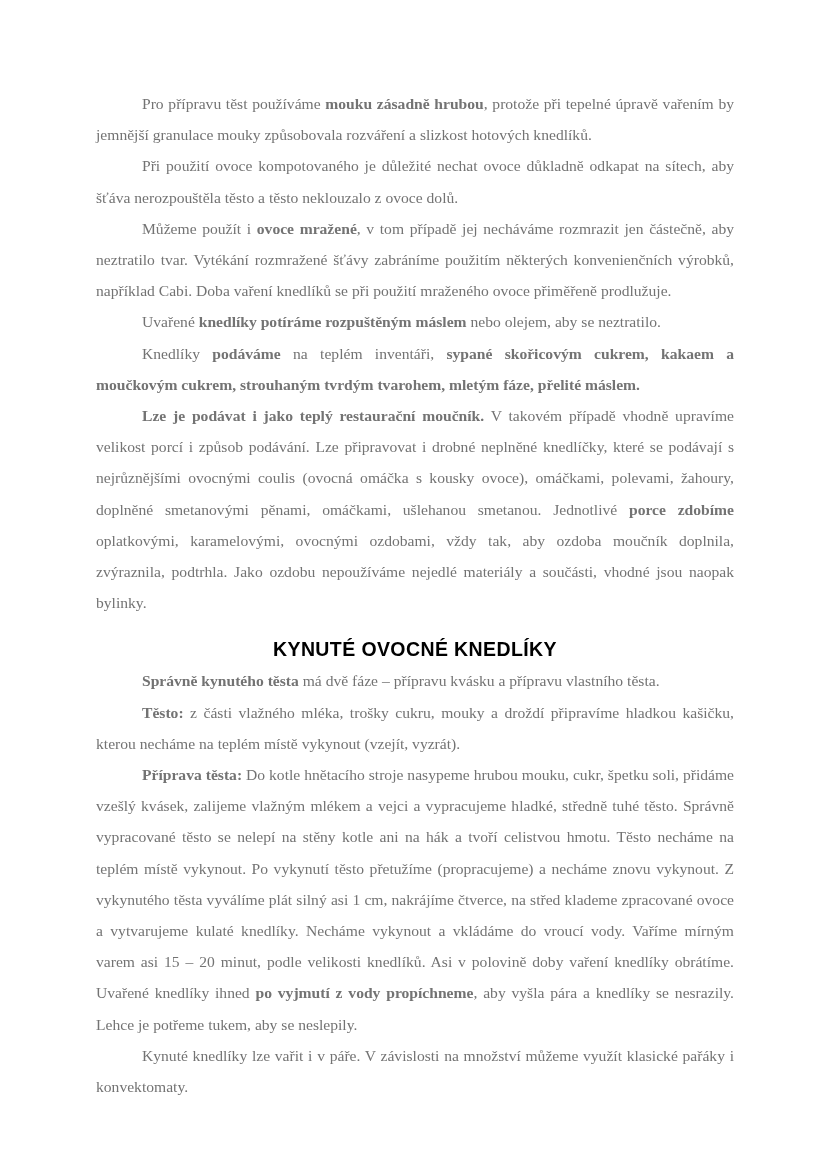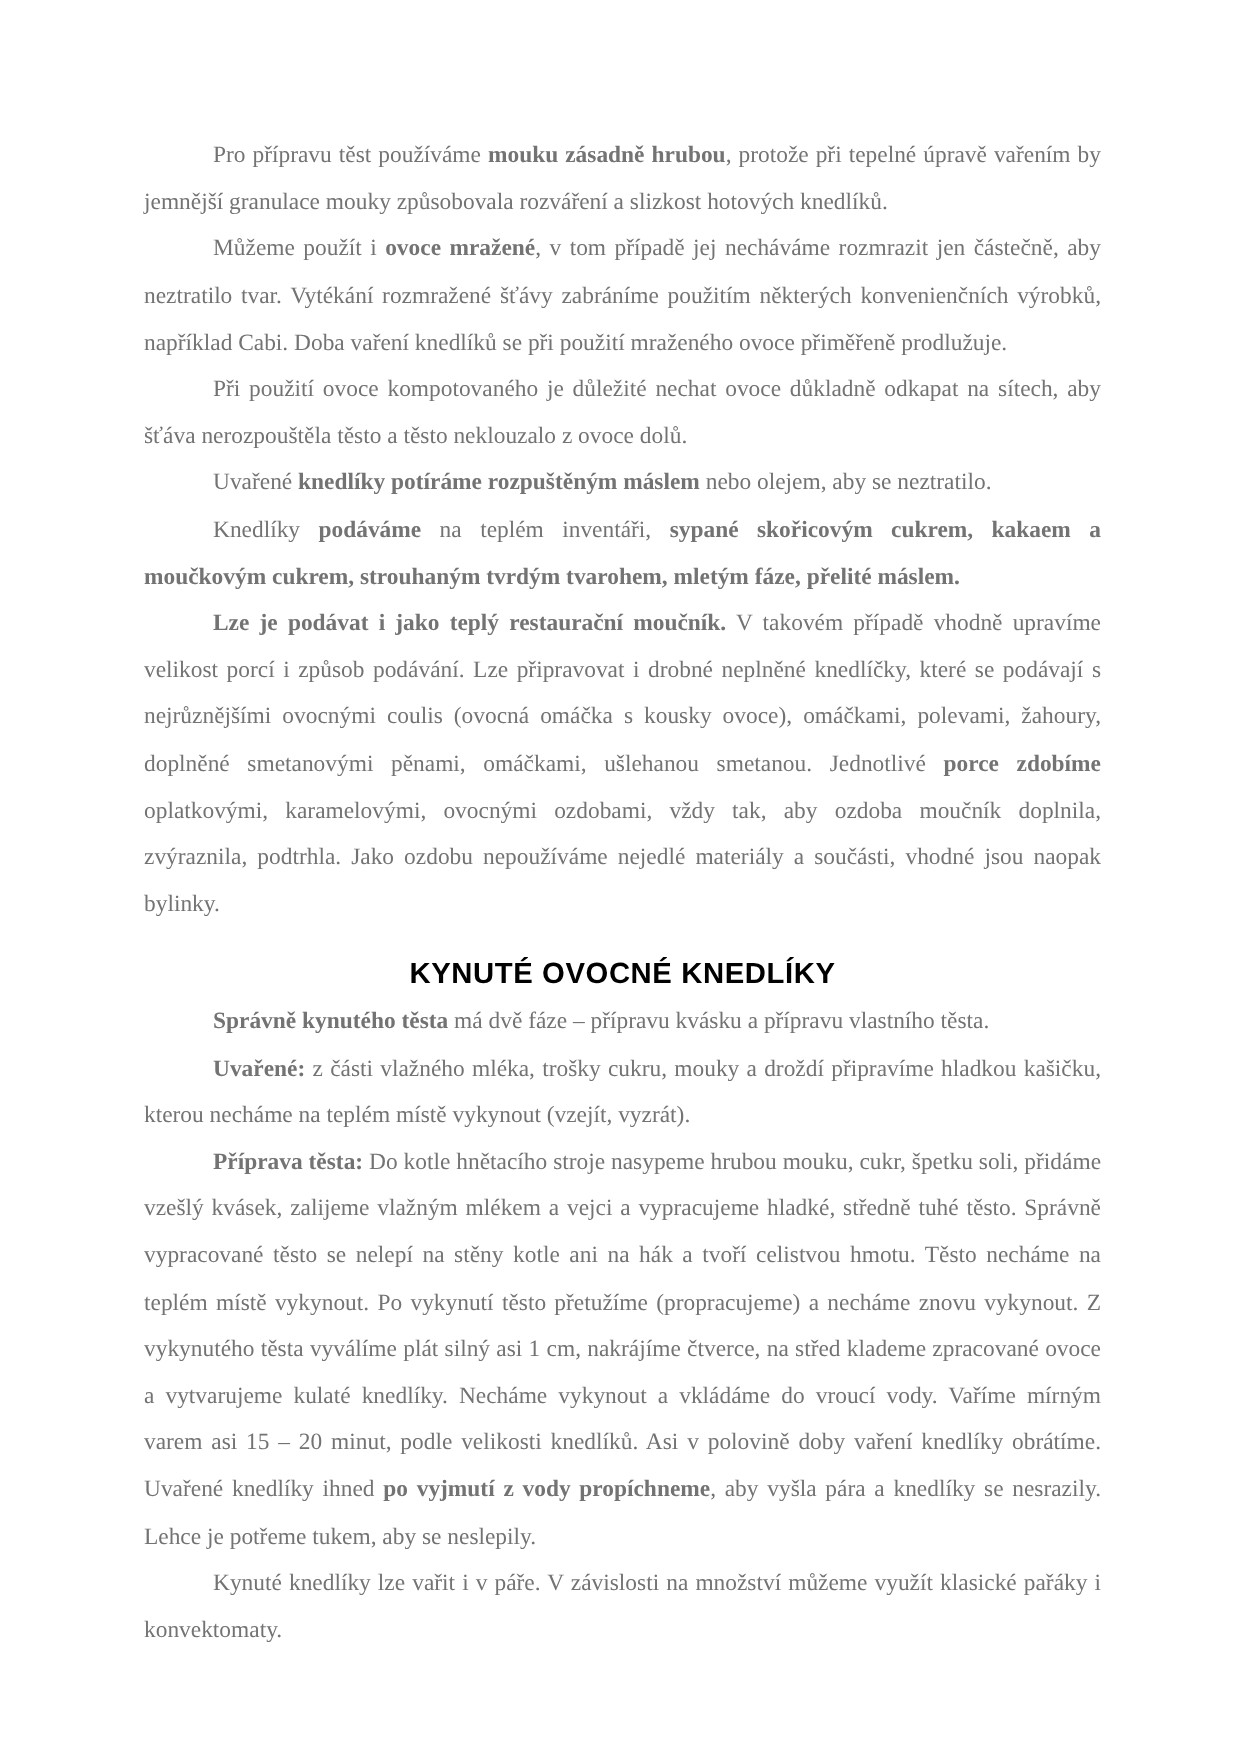--- a/index.html
+++ b/index.html
@@ -48,30 +48,30 @@
     color: #000000;
   }
 </style>
 </head>
 <body>
 
 <div id="page">
 
   <div>
     <p class="para"><span>Pro přípravu těst používáme </span><span class="b">mouku zásadně hrubou</span><span>, protože při tepelné úpravě vařením by jemnější granulace mouky způsobovala rozváření a slizkost hotových knedlíků.</span></p>
+    <p class="para"><span>Při použití ovoce kompotovaného je důležité nechat ovoce důkladně odkapat na sítech, aby šťáva nerozpouštěla těsto a těsto neklouzalo z ovoce dolů.</span></p>
     <p class="para"><span>Můžeme použít i </span><span class="b">ovoce mražené</span><span>, v tom případě jej necháváme rozmrazit jen částečně, aby neztratilo tvar. Vytékání rozmražené šťávy zabráníme použitím některých konvenienčních výrobků, například Cabi. Doba vaření knedlíků se při použití mraženého ovoce přiměřeně prodlužuje.</span></p>
-    <p class="para"><span>Při použití ovoce kompotovaného je důležité nechat ovoce důkladně odkapat na sítech, aby šťáva nerozpouštěla těsto a těsto neklouzalo z ovoce dolů.</span></p>
     <p class="para"><span>Uvařené </span><span class="b">knedlíky potíráme rozpuštěným máslem</span><span> nebo olejem, aby se neztratilo.</span></p>
     <p class="para"><span>Knedlíky </span><span class="b">podáváme</span><span> na teplém inventáři, </span><span class="b">sypané skořicovým cukrem, kakaem a moučkovým cukrem, strouhaným tvrdým tvarohem, mletým fáze, přelité máslem.</span></p>
     <p class="para"><span class="b">Lze je podávat i jako teplý restaurační moučník.</span><span> V takovém případě vhodně upravíme velikost porcí i způsob podávání. Lze připravovat i drobné neplněné knedlíčky, které se podávají s nejrůznějšími ovocnými coulis (ovocná omáčka s kousky ovoce), omáčkami, polevami, žahoury, doplněné smetanovými pěnami, omáčkami, ušlehanou smetanou. Jednotlivé </span><span class="b">porce zdobíme</span><span> oplatkovými, karamelovými, ovocnými ozdobami, vždy tak, aby ozdoba moučník doplnila, zvýraznila, podtrhla. Jako ozdobu nepoužíváme nejedlé materiály a součásti, vhodné jsou naopak bylinky.</span></p>
   </div>
 
   <h2 class="section-heading">KYNUTÉ OVOCNÉ KNEDLÍKY</h2>
 
   <div>
     <p class="para"><span class="b">Správně kynutého těsta</span><span> má dvě fáze – přípravu kvásku a přípravu vlastního těsta.</span></p>
-    <p class="para"><span class="b">Uvařené:</span><span> z části vlažného mléka, trošky cukru, mouky a droždí připravíme hladkou kašičku, kterou necháme na teplém místě vykynout (vzejít, vyzrát).</span></p>
+    <p class="para"><span class="b">Těsto:</span><span> z části vlažného mléka, trošky cukru, mouky a droždí připravíme hladkou kašičku, kterou necháme na teplém místě vykynout (vzejít, vyzrát).</span></p>
     <p class="para"><span class="b">Příprava těsta:</span><span> Do kotle hnětacího stroje nasypeme hrubou mouku, cukr, špetku soli, přidáme vzešlý kvásek, zalijeme vlažným mlékem a vejci a vypracujeme hladké, středně tuhé těsto. Správně vypracované těsto se nelepí na stěny kotle ani na hák a tvoří celistvou hmotu. Těsto necháme na teplém místě vykynout. Po vykynutí těsto přetužíme (propracujeme) a necháme znovu vykynout. Z vykynutého těsta vyválíme plát silný asi 1 cm, nakrájíme čtverce, na střed klademe zpracované ovoce a vytvarujeme kulaté knedlíky. Necháme vykynout a vkládáme do vroucí vody. Vaříme mírným varem asi 15 – 20 minut, podle velikosti knedlíků. Asi v polovině doby vaření knedlíky obrátíme. Uvařené knedlíky ihned </span><span class="b">po vyjmutí z vody propíchneme</span><span>, aby vyšla pára a knedlíky se nesrazily. Lehce je potřeme tukem, aby se neslepily.</span></p>
     <p class="para"><span>Kynuté knedlíky lze vařit i v páře. V závislosti na množství můžeme využít klasické pařáky i konvektomaty.</span></p>
     <p class="para"></p>
   </div>
 
 </div>
 
 </body></html>

